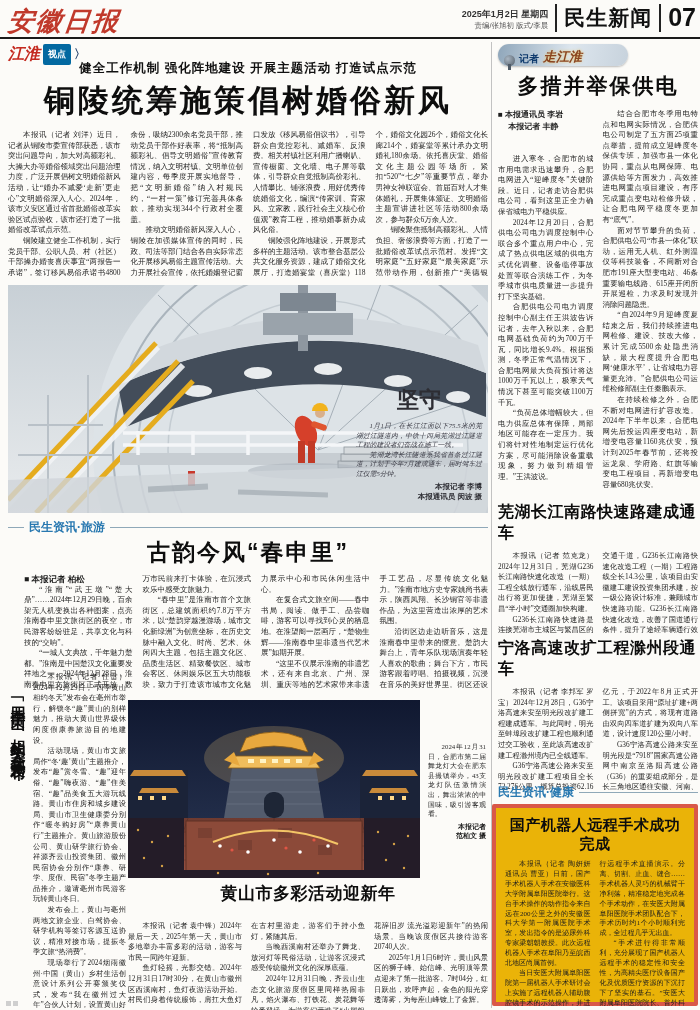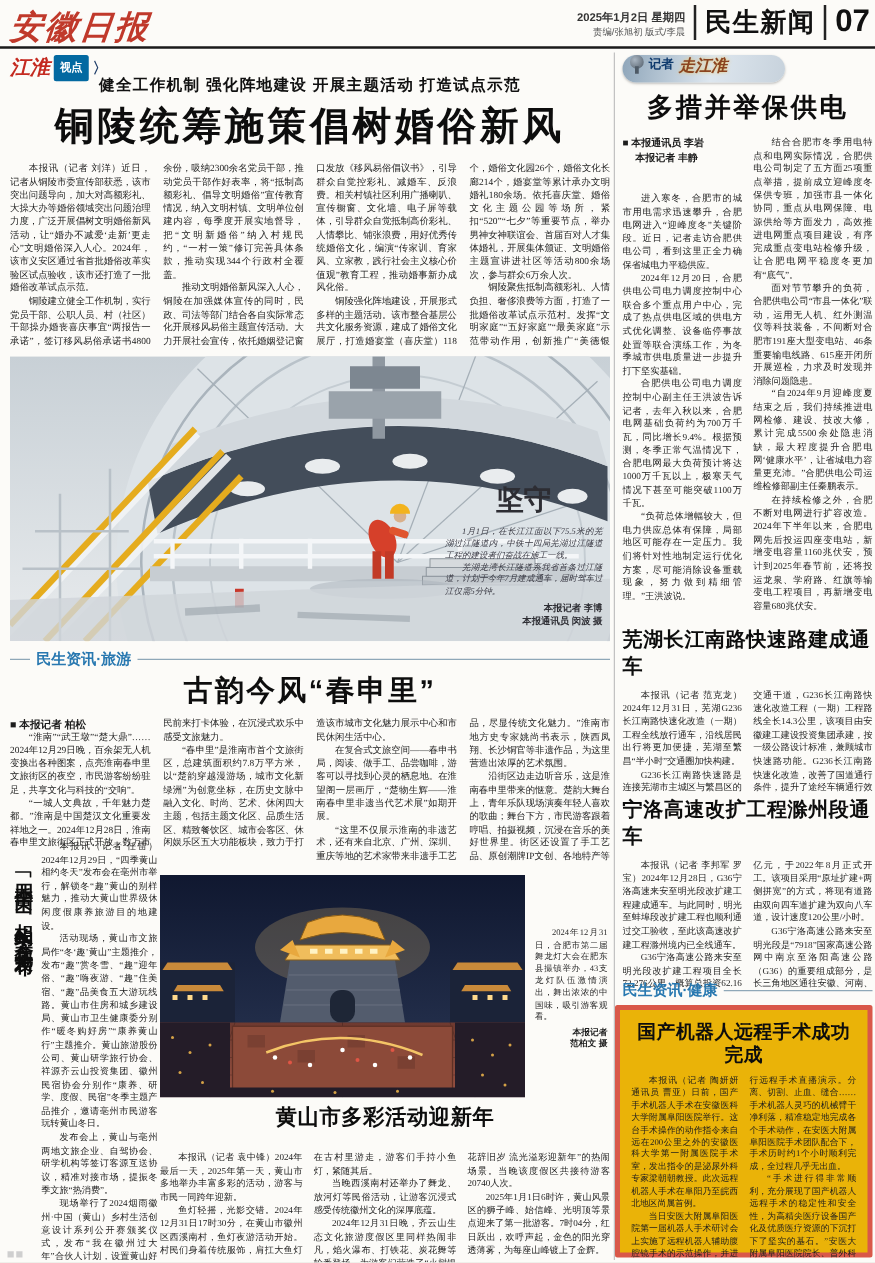--- a/index.html
+++ b/index.html
@@ -17,21 +17,21 @@
   .section-name{font-size:21px;font-weight:700;font-family:"Liberation Sans",sans-serif;color:#111;letter-spacing:1px;}
   .page-num{font-size:25px;font-weight:700;font-family:"Liberation Sans",sans-serif;color:#111;}
   .header-rule{left:0;top:37px;width:700px;height:2px;background:#1a1a1a;}
   
   .jh-badge{left:8px;top:44px;display:flex;align-items:center;gap:3px;}
   .jh-red{font-size:16px;font-weight:700;font-style:italic;color:#c42a20;font-family:"DejaVu Serif",serif;}
   .jh-blue{background:#0369a1;color:#fff;font-size:9px;font-weight:700;padding:4px 5px;border-radius:2px;
            font-family:"Liberation Sans",sans-serif;}
   .jh-chev{color:#1d3c68;font-weight:700;font-size:12px;}
   .reporter-badge{left:498px;top:44px;width:118px;height:22px;border-radius:11px;
-      background:linear-gradient(100deg,#8fa6ba,#dde6ee 55%,#c7d2dc);display:flex;align-items:flex-start;
+      background:linear-gradient(100deg,#8fa6ba,#dde6ee 55%,#c7d2dc);display:flex;align-items:flex-end;
       padding:0 6px;gap:4px;box-shadow:0 1px 2px rgba(0,0,0,.25);}
   .mic-icon{width:11px;height:11px;border-radius:50%;background:radial-gradient(circle at 35% 35%,#aab6c2,#4e5a66);
             position:relative;flex:none;}
   .mic-icon::after{content:"";position:absolute;left:4px;top:9px;width:3px;height:6px;background:#4e5a66;}
   .rb-t1{font-size:10px;font-weight:700;color:#0f3a6d;font-family:"Liberation Sans",sans-serif;}
   .rb-t2{font-size:13px;font-weight:700;font-style:italic;color:#8a4420;font-family:"DejaVu Serif",serif;
          text-shadow:0 0 3px #e9c66a;}
   
   .kicker{text-align:center;font-size:12.5px;font-weight:700;font-family:"Liberation Sans",sans-serif;
           letter-spacing:1px;color:#111;}
@@ -204,21 +204,21 @@
   </div>
 
   <div class="abs section-head" style="left:8px;top:519px;width:480px;">
     <div class="ln lnL"></div>
     <div class="txt">民生资讯·旅游</div>
     <div class="ln lnR"></div>
   </div>
 
   <div class="abs" style="left:8px;top:537px;width:480px;">
     <div class="mid-headline">古韵今风“春申里”</div>
-    <div class="body-text cols4" style="margin-top:6px;height:122px;">
+    <div class="body-text cols4" style="margin-top:6px;height:122px;margin-left:16px;">
       <div class="byline-row">■ 本报记者 柏松</div>
       <div>
           <p>“淮南”“武王墩”“楚大鼎”……2024年12月29日晚，百余架无人机变换出各种图案，点亮淮南春申里文旅街区的夜空，市民游客纷纷驻足，共享文化与科技的“交响”。</p>
           <p>“一城人文典故，千年魅力楚都。”淮南是中国楚汉文化重要发祥地之一。2024年12月28日，淮南春申里文旅街区正式开放，数万市民前来打卡体验，在沉浸式欢乐中感受文旅魅力。</p>
           <p>“春申里”是淮南市首个文旅街区，总建筑面积约7.8万平方米，以“楚韵穿越漫游场，城市文化新绿洲”为创意坐标，在历史文脉中融入文化、时尚、艺术、休闲四大主题，包括主题文化区、品质生活区、精致餐饮区、城市会客区、休闲娱乐区五大功能板块，致力于打造该市城市文化魅力展示中心和市民休闲生活中心。</p>
           <p>在复合式文旅空间——春申书局，阅读、做手工、品尝咖啡，游客可以寻找到心灵的栖息地。在淮望阁一层画厅，“楚物生辉——淮南春申里非遗当代艺术展”如期开展。</p>
           <p>“这里不仅展示淮南的非遗艺术，还有来自北京、广州、深圳、重庆等地的艺术家带来非遗手工艺品，尽显传统文化魅力。”淮南市地方史专家姚尚书表示，陕西凤翔、长沙铜官等非遗作品，为这里营造出浓厚的艺术氛围。</p>
           <p>沿街区边走边听音乐，这是淮南春申里带来的惬意。楚韵大舞台上，青年乐队现场演奏年轻人喜欢的歌曲；舞台下方，市民游客跟着哼唱、拍摄视频，沉浸在音乐的美好世界里。街区还设置了手工艺品、原创潮牌IP文创、各地特产等特色摊位，市民游客竞相购买观赏。</p>
         </div>
     </div>

